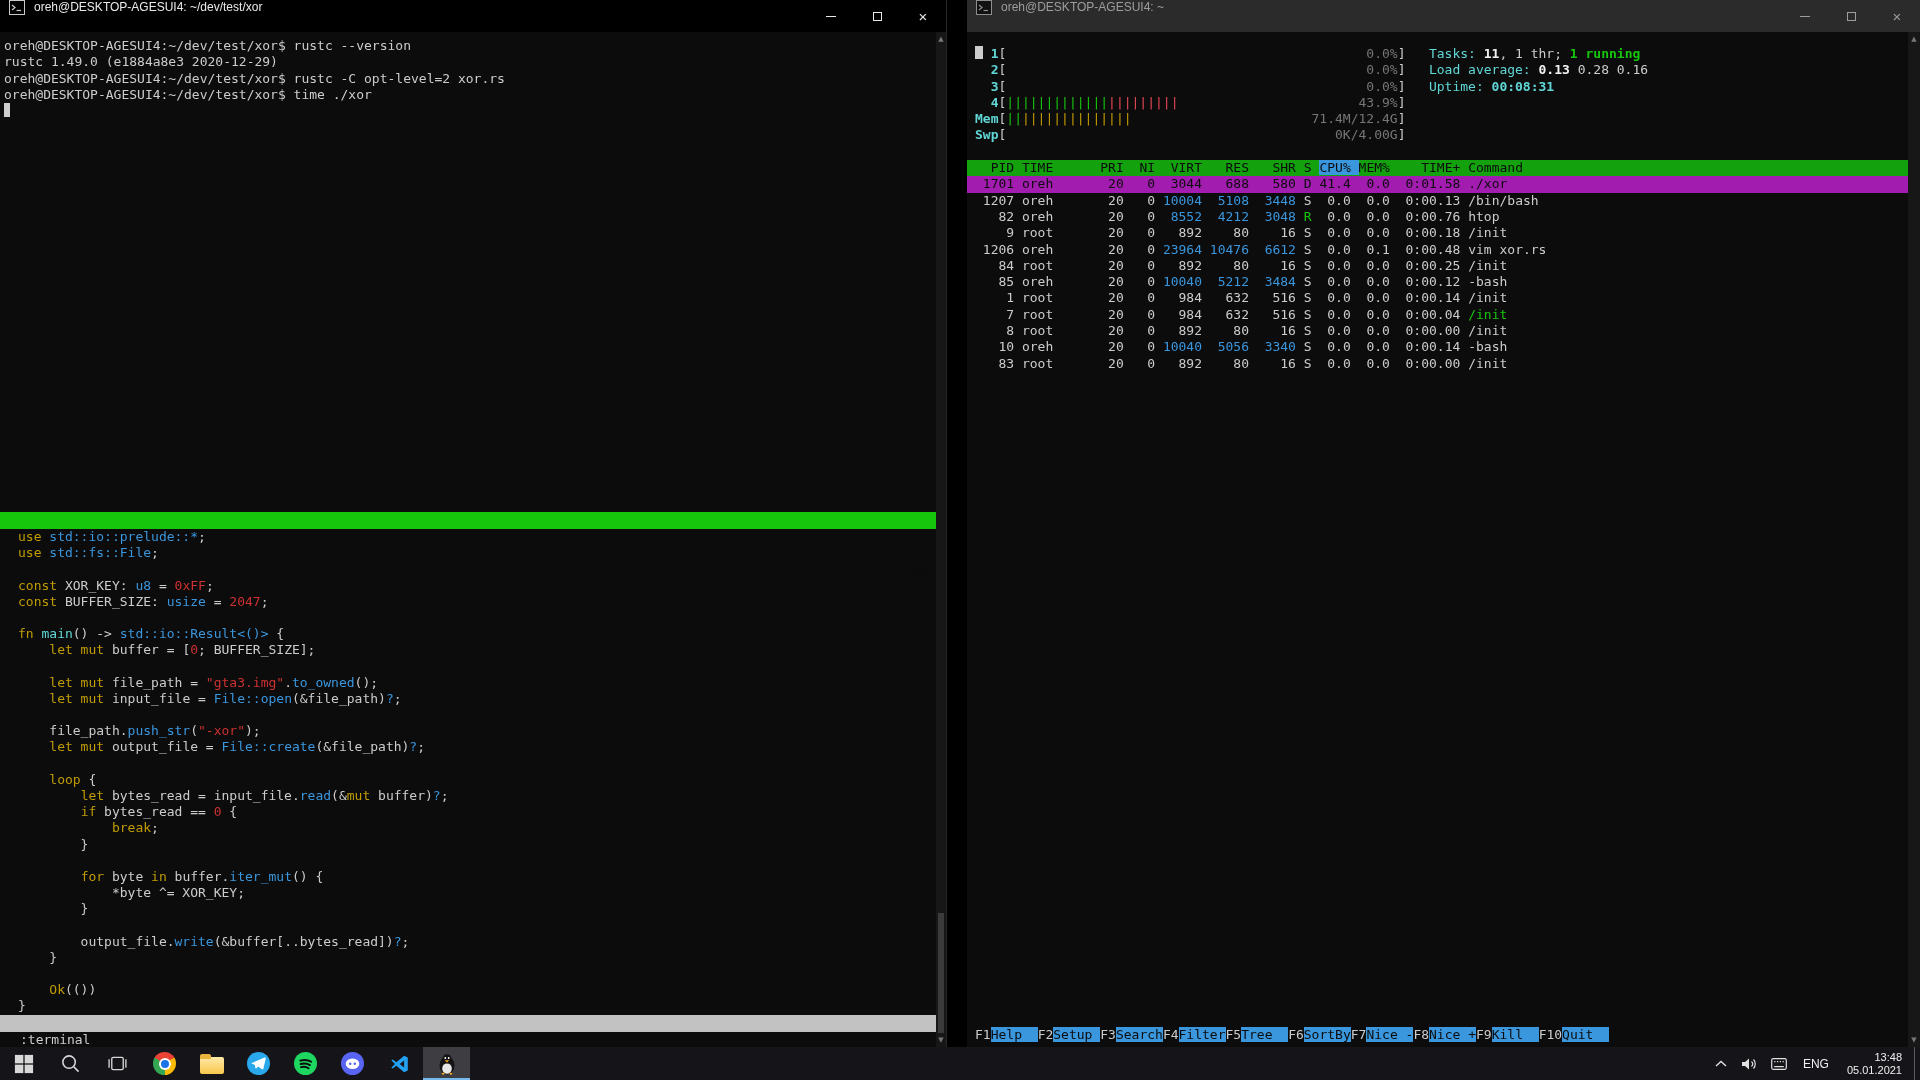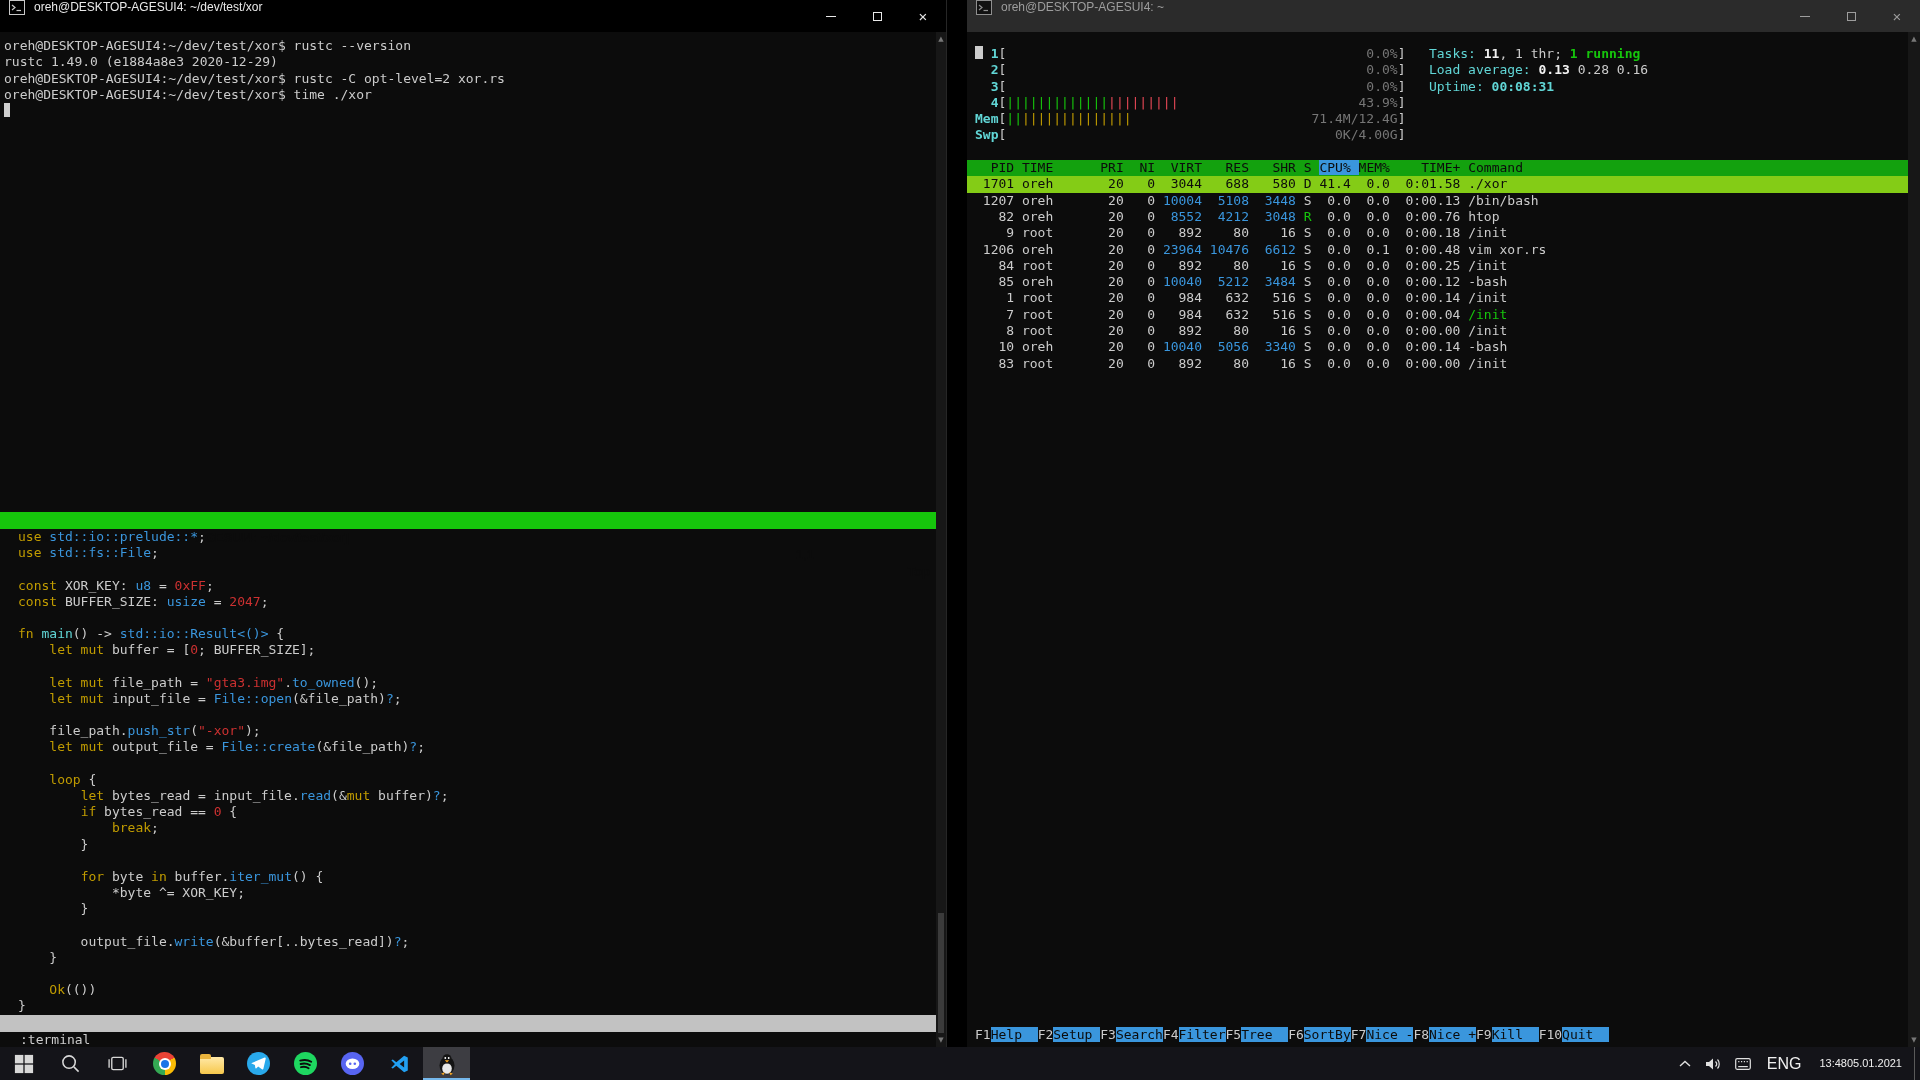--- a/index.html
+++ b/index.html
@@ -52,36 +52,36 @@
   .bar-g{color:#16C60C}.bar-r{color:#E74856}.bar-y{color:#C19C00}
   #htop-summary{position:absolute;top:14px;left:calc(8px + 58ch)}
   #htop-summary .hline{padding-left:0}
   .h-cy{color:#61D6D6}.h-w{color:#CCCCCC}.h-wb{color:#F2F2F2;font-weight:bold}
   .h-gr{color:#16C60C;font-weight:bold}.h-cb{color:#61D6D6;font-weight:bold}
   #ptable-header{background:#13A10E;color:#0C0C0C}
   #ptable-header .sorth{background:#3A96DD;color:#0C0C0C}
   .prow .big{color:#3A96DD}
   .prow .st-R{color:#16C60C}
   .prow .cmd-green{color:#16C60C}
-  .prow.sel{background:#84cc16}
+  .prow.sel{background:#a21caf}
   .prow.sel span{color:#0C0C0C}
   #fbar{position:absolute;left:0;right:0;bottom:5px;white-space:pre;padding-left:8px}
   .fkey{color:#CCCCCC}
   .flabel{background:#3A96DD;color:#0C0C0C}
   #conhost-mark{position:absolute;left:8px;top:14px;width:8px;height:13px;background:#CCCCCC}
 
   
   #taskbar{position:absolute;left:0;top:1047px;width:1920px;height:33px;background:#141419;display:flex;align-items:stretch;justify-content:space-between;z-index:5}
   .tb-left{display:flex}
   button.task-btn{width:47px;border:0;background:none;display:flex;align-items:center;justify-content:center;cursor:pointer}
   button.task-btn.active{background:#3d3d42;box-shadow:inset 0 -2px 0 #76b9ed}
   .tb-right{display:flex;align-items:center}
   .tray-btn{height:33px;padding:0 7px;display:flex;align-items:center}
-  .tray-lang{font-size:16px;color:#f0f0f0;padding:0 9px}
-  .tray-clock{display:flex;flex-direction:row;align-items:flex-end;justify-content:center;font-size:11px;line-height:13px;color:#f0f0f0;padding:0 9px}
+  .tray-lang{font-size:12px;color:#f0f0f0;padding:0 9px}
+  .tray-clock{display:flex;flex-direction:column;align-items:flex-end;justify-content:center;font-size:11px;line-height:13px;color:#f0f0f0;padding:0 9px}
   .show-desktop{width:6px;height:33px;border-left:1px solid #5a5a5a;margin-left:3px}
 
   .chrome-icon{position:relative;width:23px;height:23px;border-radius:50%;background:conic-gradient(from -60deg,#EA4335 0 120deg,#FBBC05 0 240deg,#34A853 0 360deg);display:inline-block}
   .chrome-icon::before{content:"";position:absolute;inset:5.5px;background:#fff;border-radius:50%}
   .chrome-icon::after{content:"";position:absolute;inset:7.5px;background:#1A73E8;border-radius:50%}
   .folder-icon{position:relative;width:24px;height:17px;margin-top:4px;border-radius:2px;background:linear-gradient(180deg,#FFE9A8,#F7C84C);display:inline-block}
   .folder-icon::before{content:"";position:absolute;top:-3px;left:0;width:11px;height:5px;border-radius:2px 2px 0 0;background:#E9B33C}
 </style>
 </head>
 <body>

